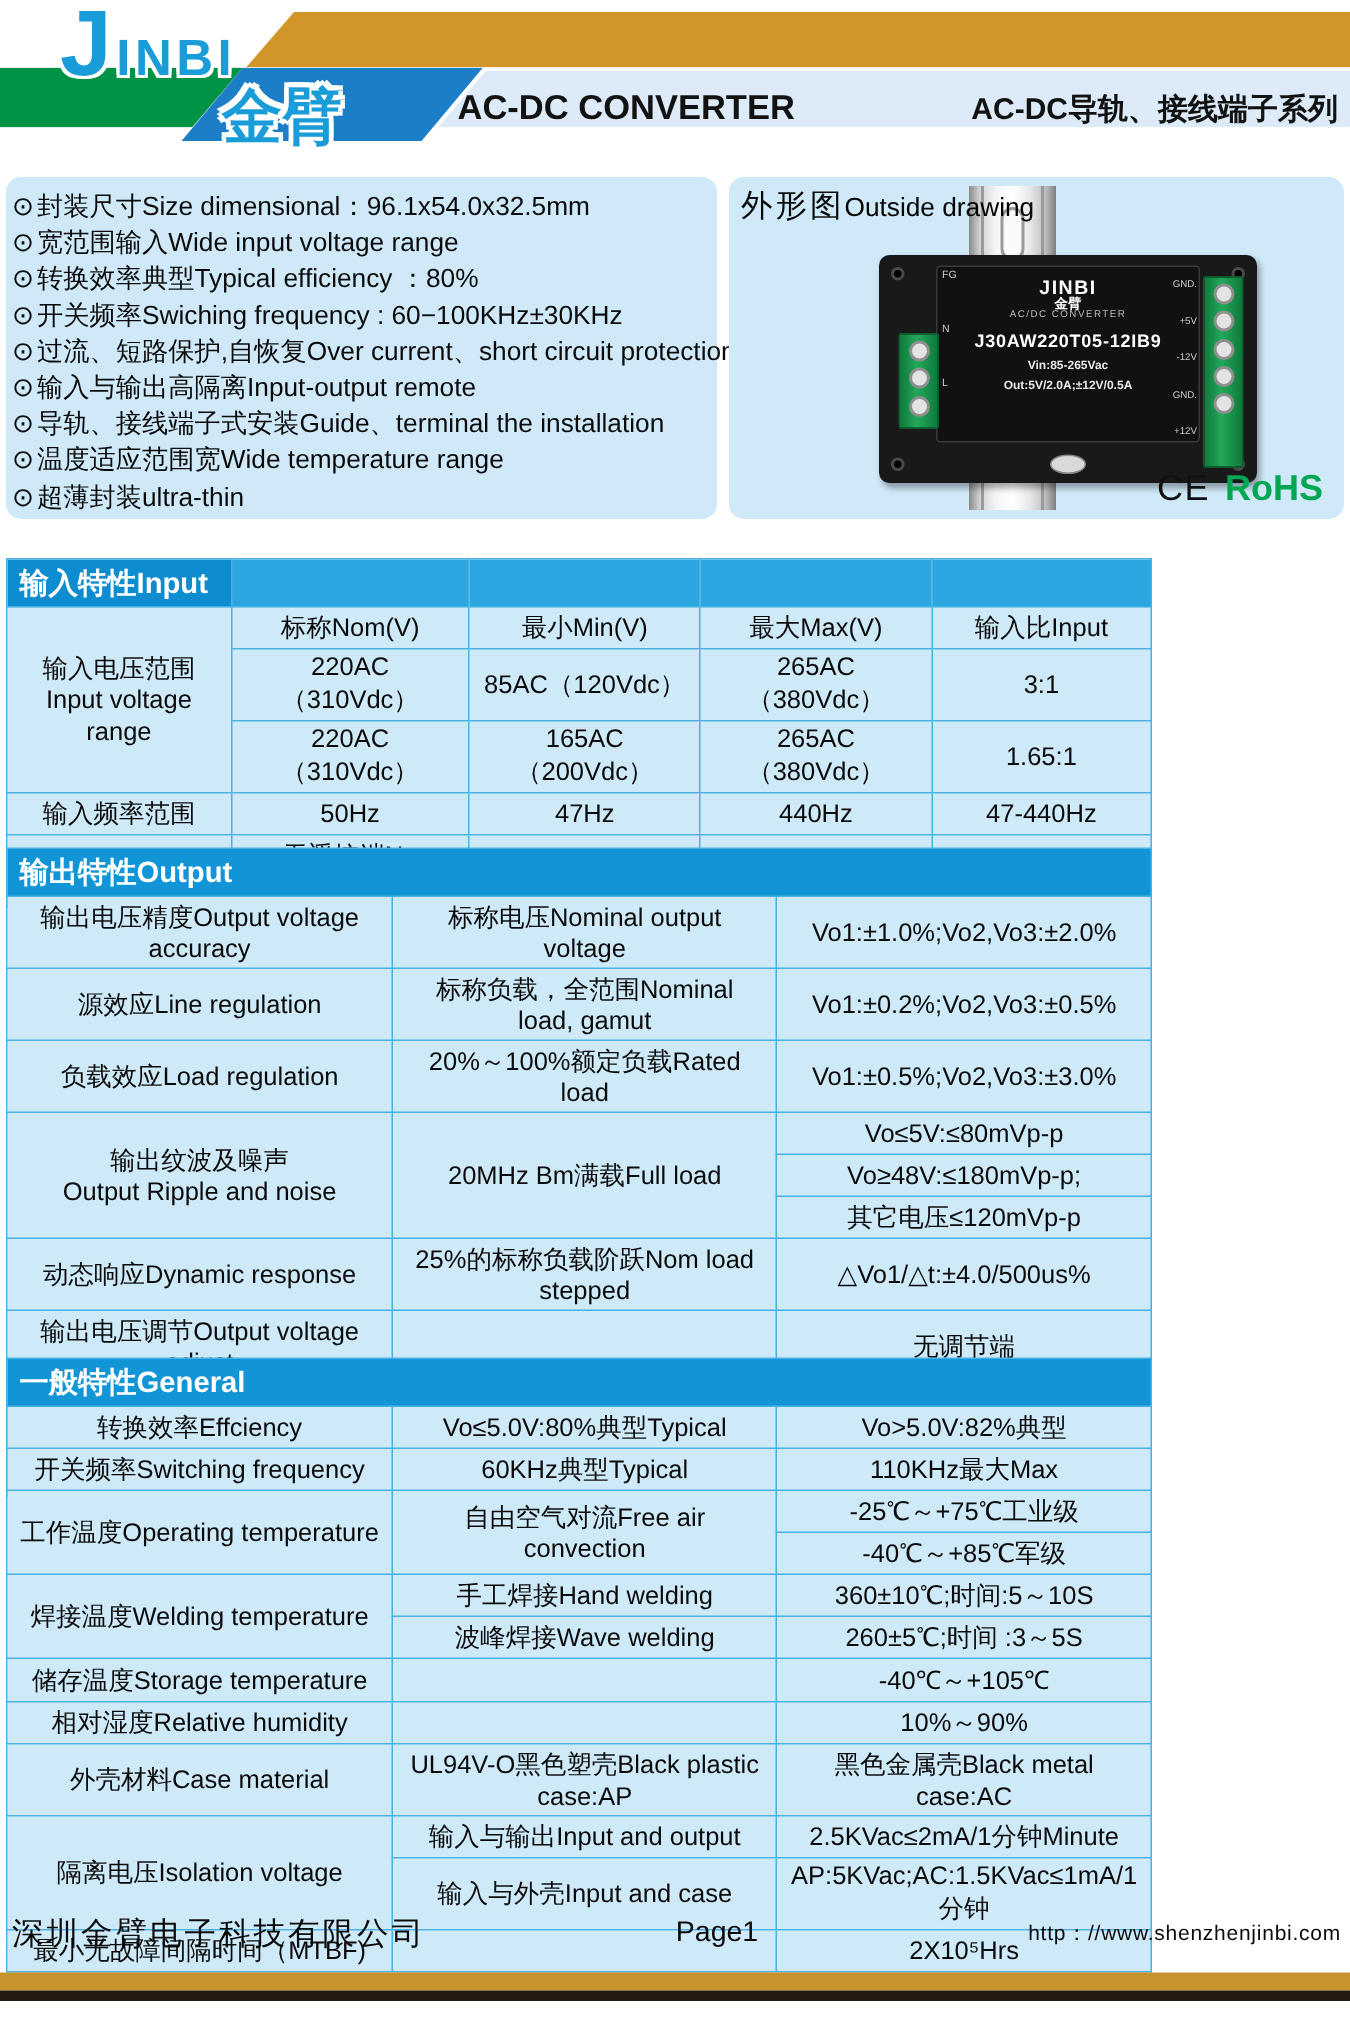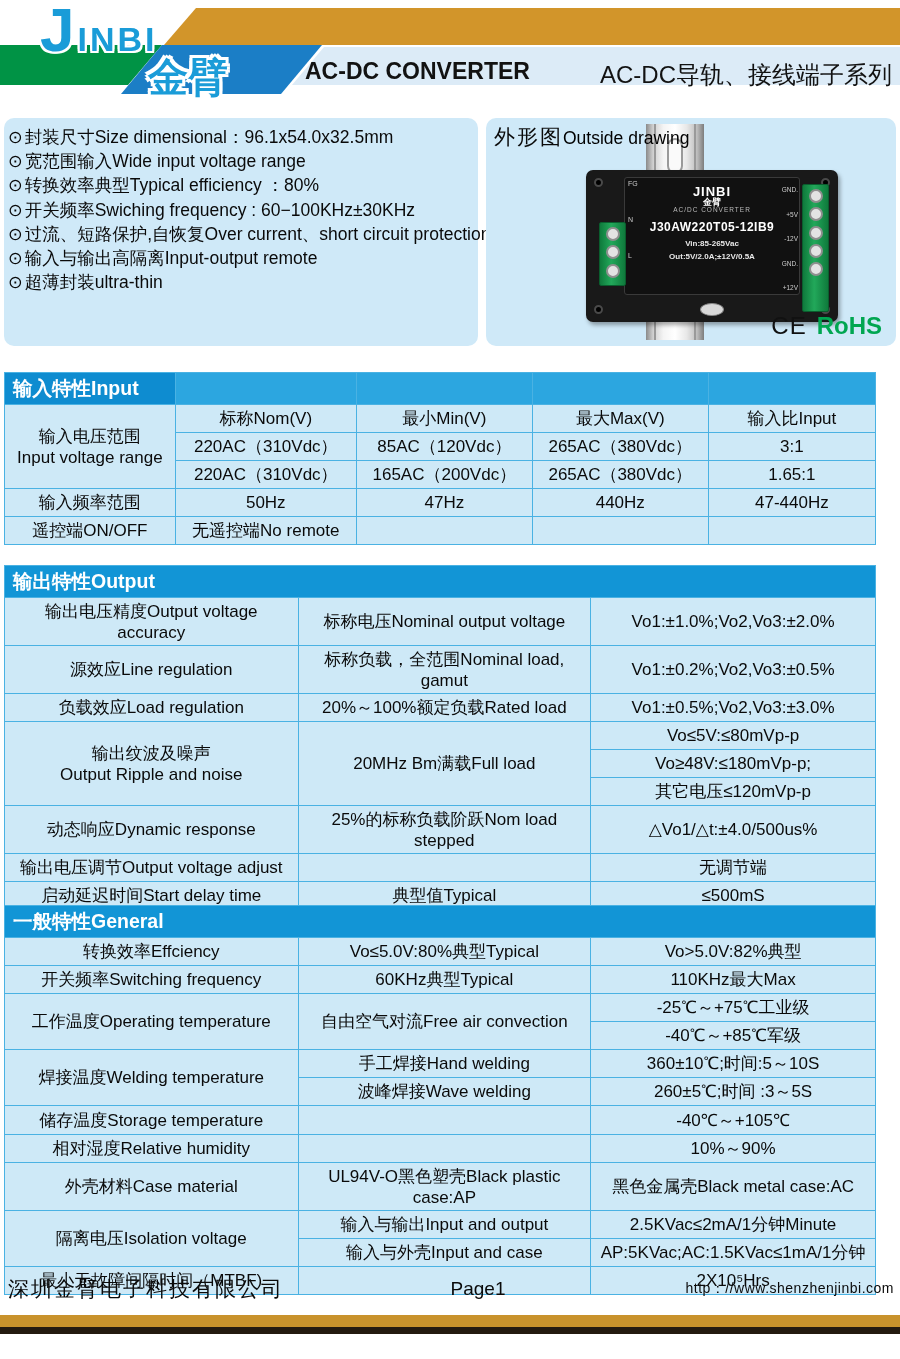--- a/index.html
+++ b/index.html
@@ -17,21 +17,21 @@
                  clip-path:polygon(0 0, 162px 0, 128px 40px, 0 40px); }
   .band-blue   { position:absolute; top:45px; left:0; width:900px; height:49px; background:#1B7EC6;
                  clip-path:polygon(162px 0, 322px 0, 281px 49px, 121px 49px); }
   .logo { position:absolute; top:0; left:28px; width:260px; height:110px; }
   .logo-en { position:absolute; top:-6px; left:12px; font-size:34px; font-weight:800; letter-spacing:3px;
              color:#1A9CD8; text-shadow:-2px -2px 0 #fff,2px -2px 0 #fff,-2px 2px 0 #fff,2px 2px 0 #fff,2px 0 0 #fff,-2px 0 0 #fff,0 2px 0 #fff,0 -2px 0 #fff; }
   .logo-en::first-letter { font-size:62px; }
   .logo-cn { position:absolute; top:50px; left:120px; font-size:40px; font-weight:bold; color:#1A9CD8;
              text-shadow:-3px -3px 0 #fff,3px -3px 0 #fff,-3px 3px 0 #fff,3px 3px 0 #fff,3px 0 0 #fff,-3px 0 0 #fff,0 3px 0 #fff,0 -3px 0 #fff; }
   .hdr-title-en { position:absolute; top:58px; left:305px; font-size:23px; font-weight:bold; color:#121212; }
-  .hdr-title-cn { position:absolute; top:59px; right:8px;  font-size:24px; font-weight:normal; color:#121212; }
+  .hdr-title-cn { position:absolute; top:59px; right:8px;  font-size:20px; font-weight:bold; color:#121212; }
   .series-title { position:absolute; top:88px; left:8px; font-size:27px; font-weight:bold; color:#0a0a0a; letter-spacing:0.5px; }
 
   
   .panel { position:absolute; background:#CFE9F8; border-radius:10px; }
   .features-panel { top:118px; left:4px;  width:474px; height:228px; padding:7px 2px 0 4px; }
   .outline-panel  { top:118px; left:486px; width:410px; height:228px; }
   .feat-line { font-size:17.5px; line-height:24.2px; color:#0a0a0a; white-space:nowrap; }
   .feat-bullet { margin-right:2px; }
   .outline-title { position:absolute; top:5px; left:8px; z-index:5; }
   .outline-title .cn { font-size:21px; color:#0a0a0a; letter-spacing:2px; }
@@ -67,21 +67,21 @@
   .pin-col-right { position:absolute; left:168px; top:16px; width:44px; text-align:right; }
   .pin-col-right div { font-size:6.5px; color:#ccc; height:24.5px; }
   .terminal { position:absolute; background:linear-gradient(90deg,#0f7a3c,#22a85a 45%,#0f7a3c); border:1px solid #0a5e2e; border-radius:2px; }
   .term-left  { left:13px;  top:52px; width:27px; height:64px; }
   .term-right { left:216px; top:14px; width:27px; height:128px; }
   .term-screw { width:14px; height:14px; border-radius:50%; background:#e3e3e3; border:2px solid #8f8f8f; margin:4.2px auto 0; }
   .badge-oval { position:absolute; left:50%; bottom:6px; transform:translateX(-50%); width:24px; height:13px;
                 background:#d9d9d9; border:1px solid #888; border-radius:50%; }
 
   
-  .tbl-wrap { position:absolute; left:4px; width:872px; }
+  .tbl-wrap { position:absolute; left:4px; width:764px; }
   .tw-input   { top:372px; }
   .tw-output  { top:565px; }
   .tw-general { top:905px; }
   table { border-collapse:collapse; width:100%; table-layout:fixed; }
   td { border:1px solid #4AB2E3; background:#CEE9F7; font-size:17px; color:#0a0a0a;
        padding:2px 8px; height:28px; text-align:center; vertical-align:middle; }
   td.left { text-align:center;margin-top:16px; }
   tr.band td { background:#1295D6; color:#fff; font-weight:bold; font-size:19.5px;
                border-color:#4AB2E3; text-align:left; height:30px; }
   tr.band td.band-first { background:#0E8CD0; }
@@ -115,20 +115,22 @@
     <div class="hdr-title-cn">AC-DC导轨、接线端子系列</div>
   </div>
 
   <div class="panel features-panel">
     <div class="feat-line"><span class="feat-bullet">⊙</span><span>封装尺寸Size dimensional：96.1x54.0x32.5mm</span></div>
     <div class="feat-line"><span class="feat-bullet">⊙</span><span>宽范围输入Wide input voltage range</span></div>
     <div class="feat-line"><span class="feat-bullet">⊙</span><span>转换效率典型Typical efficiency ：80%</span></div>
     <div class="feat-line"><span class="feat-bullet">⊙</span><span>开关频率Swiching frequency : 60−100KHz±30KHz</span></div>
     <div class="feat-line"><span class="feat-bullet">⊙</span><span>过流、短路保护,自恢复Over current、short circuit protection</span></div>
     <div class="feat-line"><span class="feat-bullet">⊙</span><span>输入与输出高隔离Input-output remote</span></div>
+    <div class="feat-line"><span class="feat-bullet">⊙</span><span>导轨、接线端子式安装Guide、terminal the installation</span></div>
+    <div class="feat-line"><span class="feat-bullet">⊙</span><span>温度适应范围宽Wide temperature range</span></div>
     <div class="feat-line"><span class="feat-bullet">⊙</span><span>超薄封装ultra-thin</span></div>
   </div>
 
   <div class="panel outline-panel">
     <div class="outline-title">
       <span class="cn">外形图</span><span class="en">Outside drawing</span>
     </div>
 
     <div class="rail">
       <div class="rail-slot slot-top"></div>

